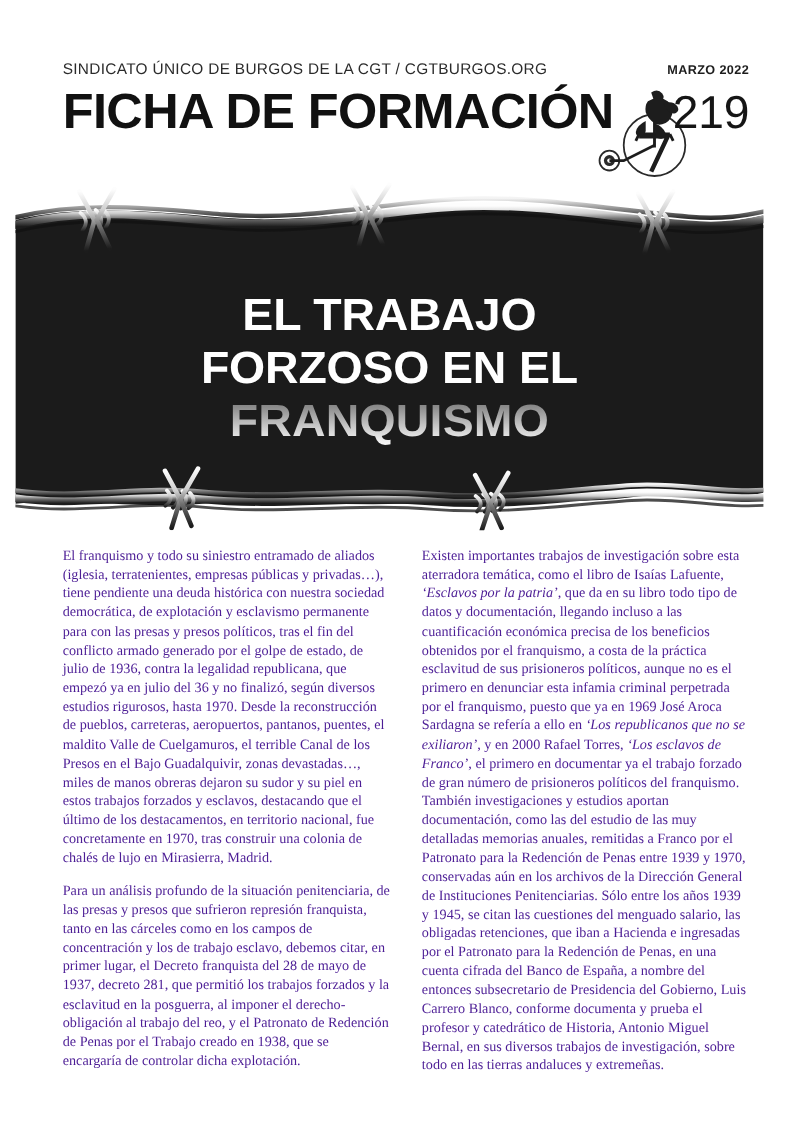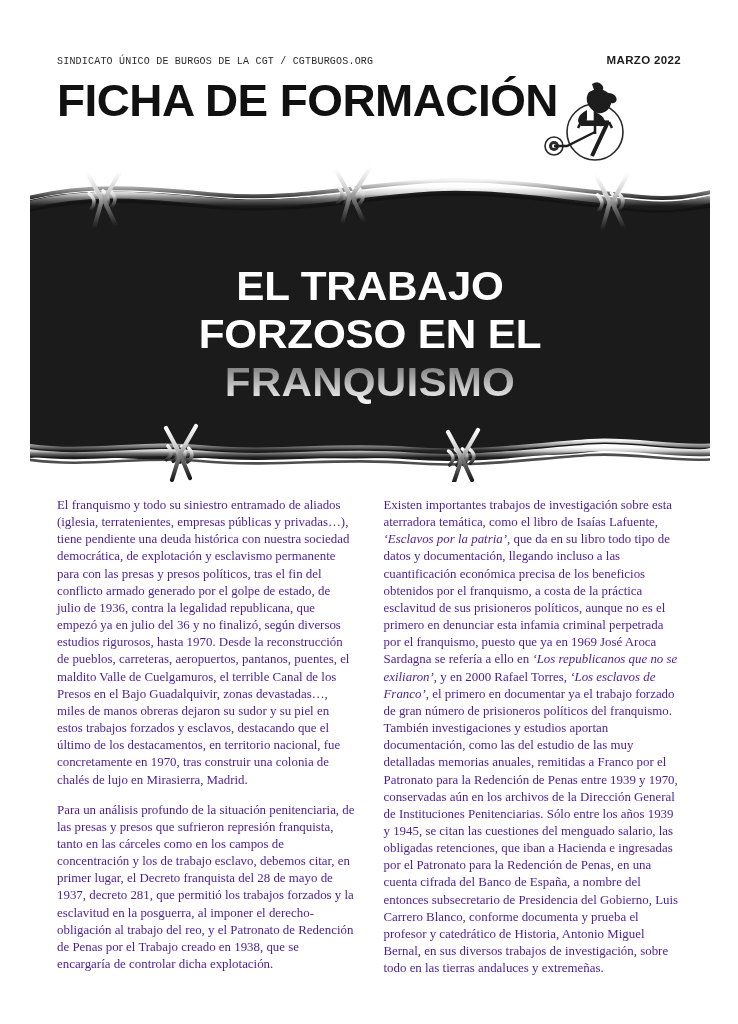--- a/index.html
+++ b/index.html
@@ -32,22 +32,22 @@
     width: 624px;
     height: 112px;
   }
   .masthead-top {
     display: flex;
     align-items: baseline;
     justify-content: space-between;
     height: 18px;
   }
   .issuer {
-    font-family: Liberation Mono, monospace;
-    font-size: 10px;
+    font-family: Liberation Sans, sans-serif;
+    font-size: 14px;
     letter-spacing: 0.02em;
     color: #2b2b2b;
     white-space: nowrap;
   }
   .issue-date {
     font-family: "Liberation Sans", "DejaVu Sans", sans-serif;
     font-size: 11.5px;
     font-weight: 600;
     letter-spacing: 0.03em;
     color: #1d1d1d;
@@ -104,21 +104,21 @@
     left: 480px;
     top: -6px;
     width: 96px;
     height: 92px;
   }
   .brand-logo svg { display: block; width: 96px; height: 92px; }
 
   
   .banner {
     position: absolute;
-    left: 30px;
+    left: 14px;
     top: 166px;
     width: 576px;
     height: 316px;
   }
   .banner svg {
     display: block;
     width: 680px;
     height: 316px;
   }
   .banner-titles {
@@ -211,20 +211,21 @@
           <path d="M44 52 L70 52 L55 84" fill="none" stroke="#1d1d1d" stroke-width="4"></path>
 
           <path d="M55 12 q6 -4 10 1 q3 4 -1 7 q-3 2 -6 1 z" fill="#1d1d1d"></path>
           <path d="M52 20 q10 -6 18 0 q6 5 4 12 q-2 7 -9 9 q-4 1 -7 -1 q-6 -4 -8 -10 q-1 -6 2 -10 z" fill="#1d1d1d"></path>
           <path d="M58 40 q8 3 10 9 q1 4 -3 5 q-4 1 -6 -3 z" fill="#1d1d1d"></path>
           <path d="M50 38 q-8 4 -9 10 q0 4 4 4 q4 0 5 -5 z" fill="#1d1d1d"></path>
           <path d="M66 22 q9 -3 13 3 q2 4 -2 6 q-4 1 -7 -2 z" fill="#1d1d1d"></path>
         </svg>
       </span>
 
+      <span class="issue-number">219</span>
     </div>
   </div>
 
   <div class="banner">
     <svg viewBox="0 0 680 316" xmlns="http://www.w3.org/2000/svg" aria-hidden="true">
       <defs>
         <linearGradient id="wireShade" x1="0" y1="0" x2="0" y2="1">
           <stop offset="0%" stop-color="#fdfdfd"></stop>
           <stop offset="35%" stop-color="#cfcfcf"></stop>
           <stop offset="62%" stop-color="#6f6f6f"></stop>

